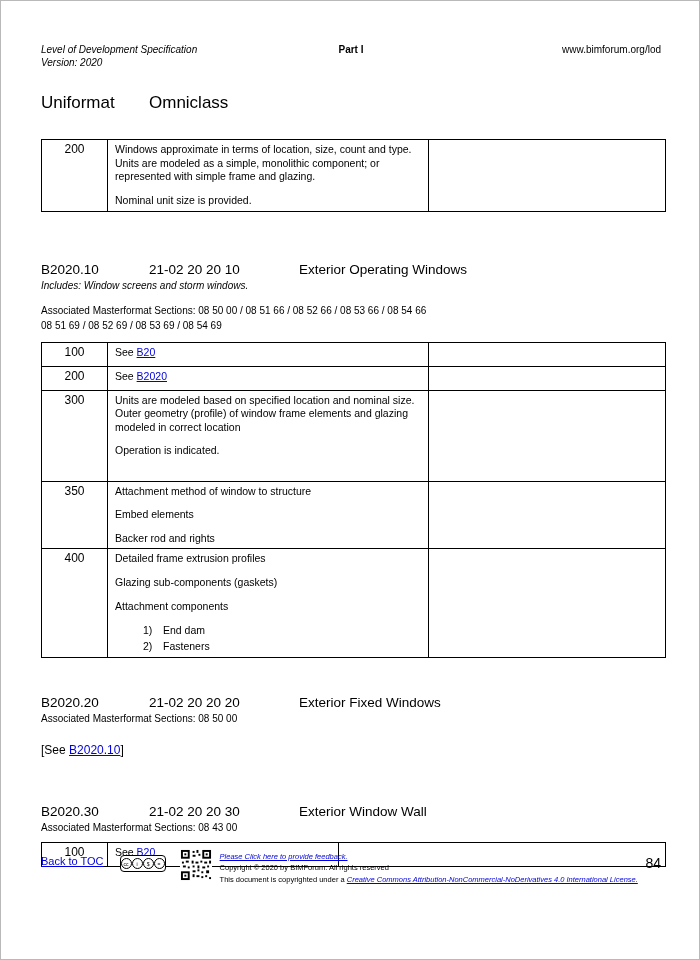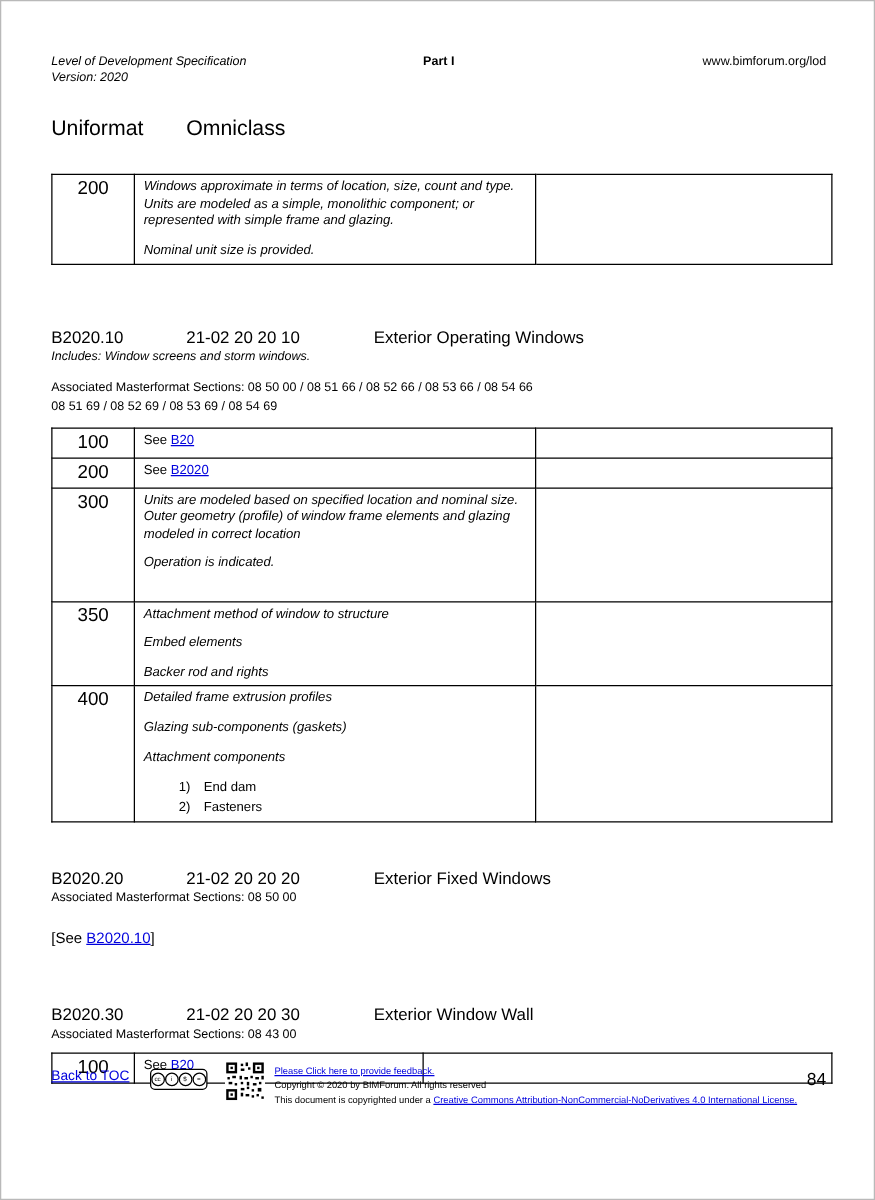--- a/index.html
+++ b/index.html
@@ -13,26 +13,26 @@
   .hdr{display:grid;grid-template-columns:1fr auto 1fr;font-size:10px;line-height:1.3;}
   .hdr .left{text-align:left;font-style:italic;}
   .hdr .center{font-weight:bold;text-align:center;}
   .hdr .right{text-align:right;}
   
   .bigheads{margin-top:24px;display:flex;font-size:17px;}
   .bigheads .uh{width:108px;}
   
   table.lodtab{border-collapse:collapse;width:625px;table-layout:fixed;margin:0;}
   table.lodtab td{border:1px solid #000;vertical-align:top;}
-  td.lod{width:63px;text-align:center;padding-top:2px;font-size:15px;}
+  td.lod{width:63px;text-align:center;padding-top:2px;font-size:12px;}
   td.desc{width:306px;padding:3px 7px 3px 7px;font-size:10.5px;line-height:1.3;}
   td.desc.wide{width:216px;}
   td.notes{}
   td.notes.narrow{}
-  .desc p{margin:0 0 10px 0;font-style:italic;}
+  .desc p{margin:0 0 10px 0;}
   .desc p.last{margin-bottom:0;}
   .num-list{margin:2px 0 0 28px;}
   .num-item{display:flex;font-size:10.5px;line-height:1.45;}
   .num-item .n{width:20px;}
   a.doclink{color:#0000dd;text-decoration:underline;cursor:pointer;}
   
   .sect{display:flex;font-size:13.5px;align-items:baseline;}
   .sect .code{width:108px;}
   .sect .omni{width:150px;}
   .includes{font-size:10px;font-style:italic;margin-top:3px;}
@@ -47,21 +47,21 @@
   tr.h-400 td{height:88px;}
   
   .footer{position:absolute;left:40px;right:38px;top:848px;display:flex;align-items:flex-start;}
   .toclink{font-size:11px;margin-top:6px;}
   .ccbadge{margin-left:16px;margin-top:6px;width:44px;height:15px;border:1.5px solid #000;border-radius:4px;
     display:flex;align-items:center;justify-content:space-evenly;background:#fff;}
   .ccbadge .c{width:9px;height:9px;border:1px solid #000;border-radius:50%;font-size:5px;
     display:flex;align-items:center;justify-content:center;overflow:hidden;}
   .qr{margin-left:14px;width:32px;height:32px;}
   .legal{margin-left:8px;font-size:7.5px;line-height:1.5;margin-top:2px;}
-  .legal a{font-size:7.5px;}
+  .legal a{font-size:7.5px;font-style:italic;}
   .pagenum{margin-left:auto;font-size:14px;margin-top:6px;}
 </style>
 </head>
 <body>
 
 <div class="content">
 
   <div class="hdr">
     <div class="left">
       <div>Level of Development Specification</div>

